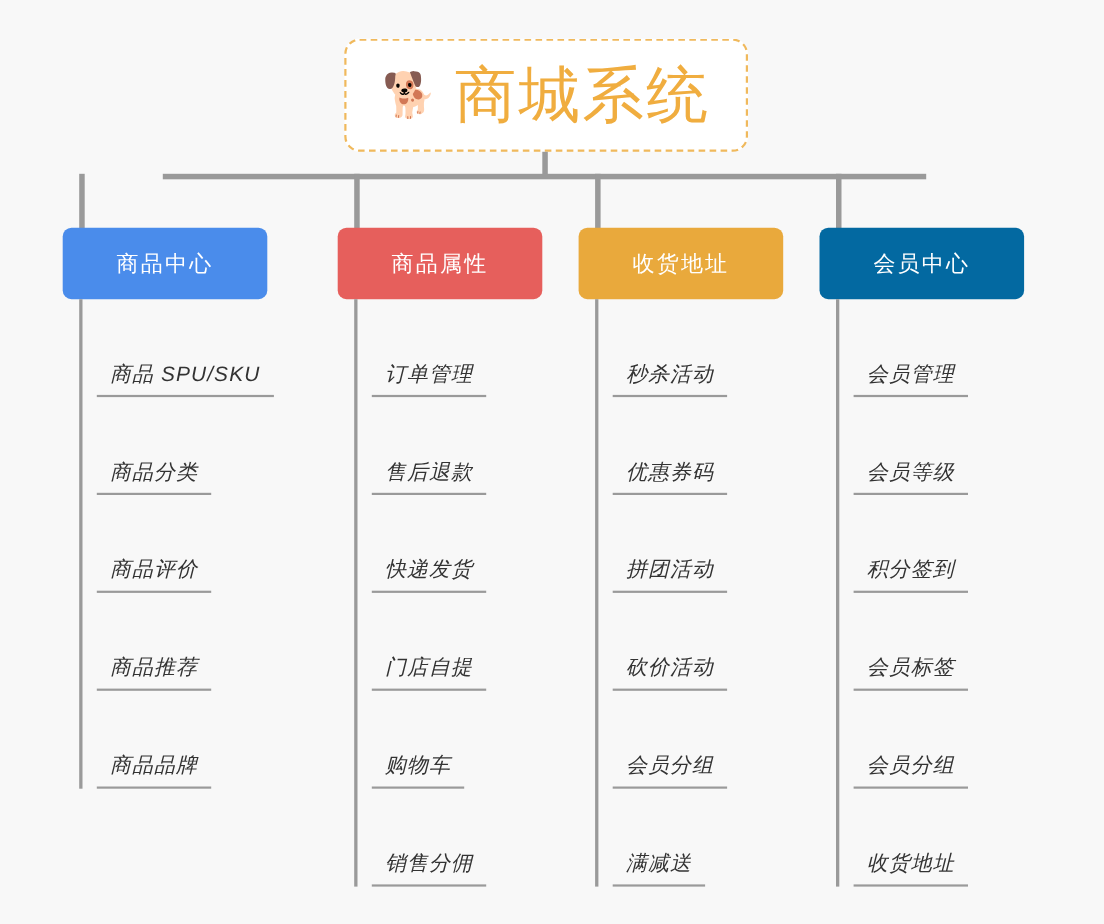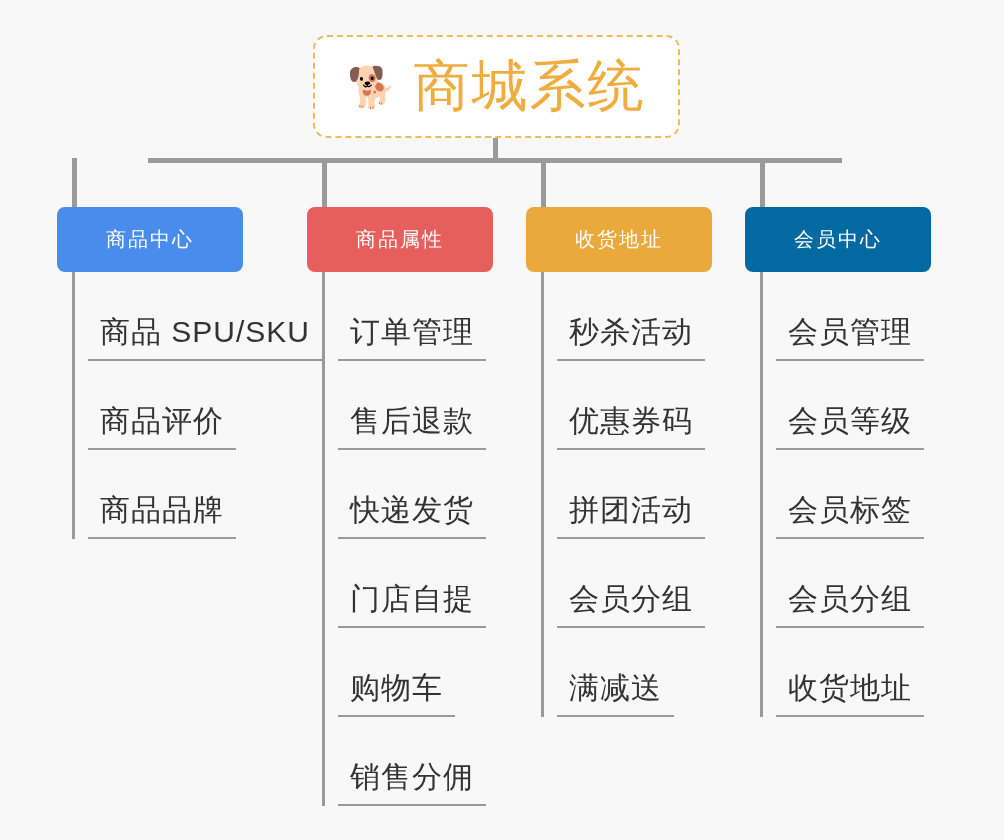--- a/index.html
+++ b/index.html
@@ -104,24 +104,25 @@
     align-items: flex-end;
     padding-left: 23px;
   }
   .leaf-inner {
     display: inline-block;
     border-bottom: 2px solid #9a9a9a;
     padding: 0 12px 6px 12px;
     margin-left: -10px;
   }
   .leaf-label {
-    font-size: 30px;
+    font-size: 19px;
     color: #333333;
     white-space: nowrap;
     letter-spacing: 1px;
+    font-style: italic;
   }
 </style>
 </head>
 <body>
 
 <div id="mindmap">
 
   <div class="root-node">
     <span class="root-emoji">🐕</span>
     <span class="root-title">商城系统</span>
@@ -140,21 +141,27 @@
   <div id="columns">
       <div class="column" style="left: 57px;">
         <div class="col-header" style="background: rgb(74, 140, 235);">
           <span>商品中心</span>
         </div>
         <div class="leaf-stack">
           <div class="leaf">
             <div class="leaf-inner"><span class="leaf-label">商品 SPU/SKU</span></div>
           </div>
           <div class="leaf">
+            <div class="leaf-inner"><span class="leaf-label">商品分类</span></div>
+          </div>
+          <div class="leaf">
             <div class="leaf-inner"><span class="leaf-label">商品评价</span></div>
+          </div>
+          <div class="leaf">
+            <div class="leaf-inner"><span class="leaf-label">商品推荐</span></div>
           </div>
           <div class="leaf">
             <div class="leaf-inner"><span class="leaf-label">商品品牌</span></div>
           </div>
         </div>
       </div>
       <div class="column" style="left: 307px;">
         <div class="col-header" style="background: rgb(230, 95, 92);">
           <span>商品属性</span>
         </div>
@@ -187,39 +194,45 @@
           <div class="leaf">
             <div class="leaf-inner"><span class="leaf-label">秒杀活动</span></div>
           </div>
           <div class="leaf">
             <div class="leaf-inner"><span class="leaf-label">优惠券码</span></div>
           </div>
           <div class="leaf">
             <div class="leaf-inner"><span class="leaf-label">拼团活动</span></div>
           </div>
           <div class="leaf">
+            <div class="leaf-inner"><span class="leaf-label">砍价活动</span></div>
+          </div>
+          <div class="leaf">
             <div class="leaf-inner"><span class="leaf-label">会员分组</span></div>
           </div>
           <div class="leaf">
             <div class="leaf-inner"><span class="leaf-label">满减送</span></div>
           </div>
         </div>
       </div>
       <div class="column" style="left: 745px;">
         <div class="col-header" style="background: #0369a1;">
           <span>会员中心</span>
         </div>
         <div class="leaf-stack">
           <div class="leaf">
             <div class="leaf-inner"><span class="leaf-label">会员管理</span></div>
           </div>
           <div class="leaf">
             <div class="leaf-inner"><span class="leaf-label">会员等级</span></div>
           </div>
           <div class="leaf">
+            <div class="leaf-inner"><span class="leaf-label">积分签到</span></div>
+          </div>
+          <div class="leaf">
             <div class="leaf-inner"><span class="leaf-label">会员标签</span></div>
           </div>
           <div class="leaf">
             <div class="leaf-inner"><span class="leaf-label">会员分组</span></div>
           </div>
           <div class="leaf">
             <div class="leaf-inner"><span class="leaf-label">收货地址</span></div>
           </div>
         </div>
       </div>

